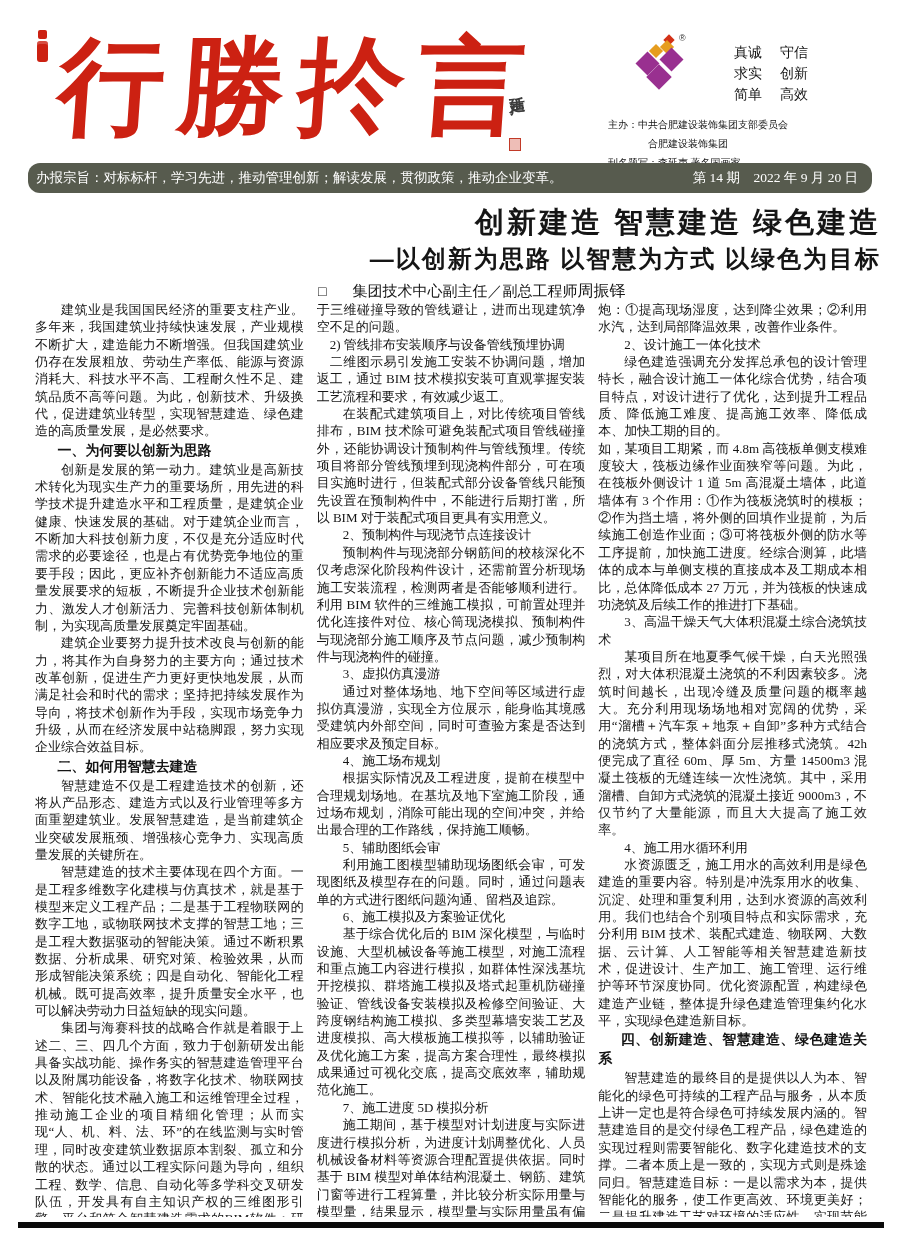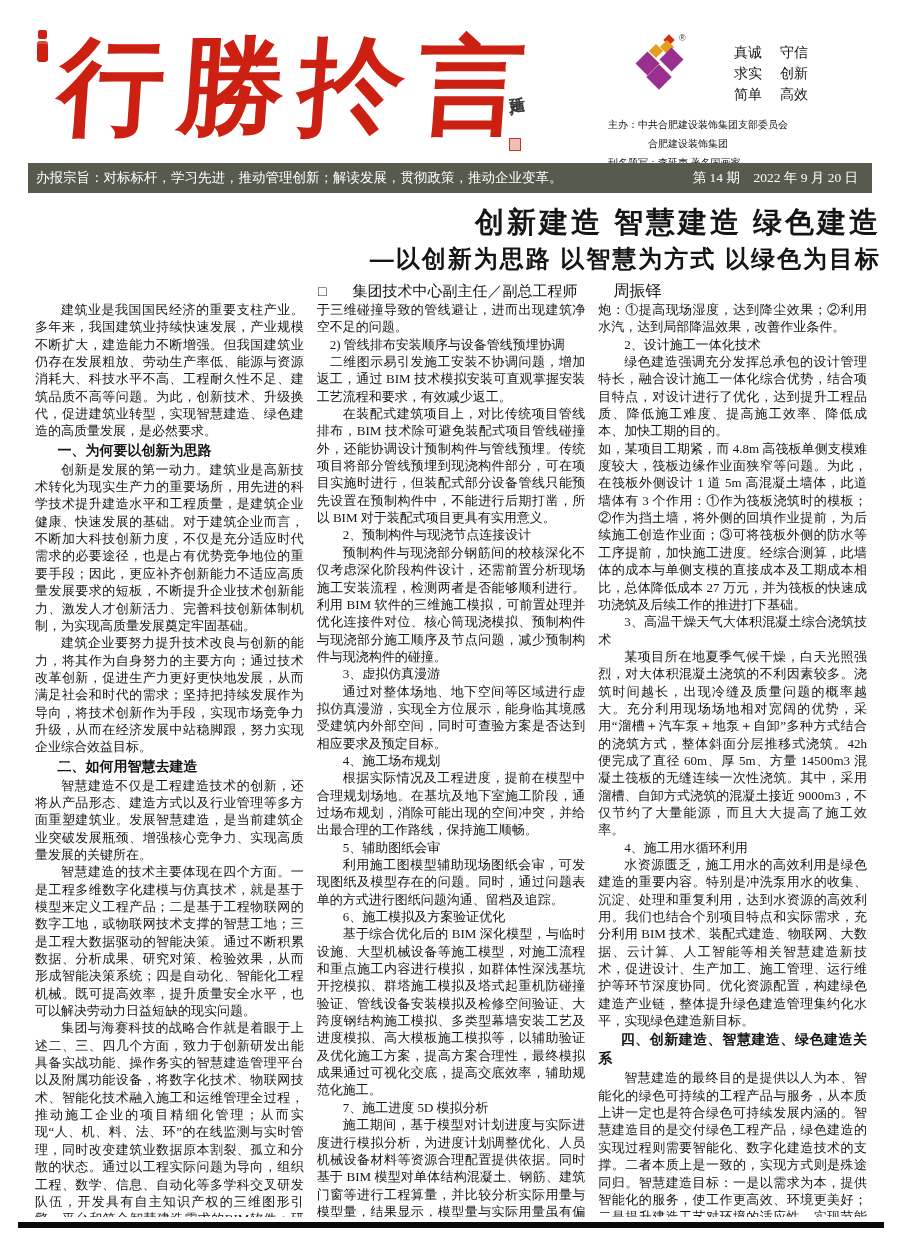--- a/index.html
+++ b/index.html
@@ -44,31 +44,31 @@
   .reg-mark{position:absolute;left:41px;top:3px;font-size:9px;color:#333;
     font-family:"Liberation Sans",sans-serif;}
   .values{margin-left:34px;padding-top:12px;font-size:14px;line-height:21px;}
   .values .vrow{display:flex;gap:18px;white-space:nowrap;}
   .pub{margin-top:10px;font-size:10px;line-height:19px;white-space:nowrap;}
   .pub .indent{padding-left:40px;}
   
   .banner{
     position:absolute;left:28px;top:163px;width:844px;height:30px;
     background:var(--banner-bg);color:#fff;display:flex;align-items:center;
-    justify-content:space-between;padding:0 14px 0 8px;font-size:13.5px;white-space:nowrap;
+    justify-content:space-between;padding:0 14px 0 8px;font-size:13.5px;white-space:nowrap;border-radius:12px;
   }
   
   .headline{position:absolute;left:0;top:204px;width:881px;text-align:right;
     font-family:"Liberation Sans","DejaVu Sans",sans-serif;}
   .headline .h1{font-size:29px;font-weight:700;letter-spacing:3px;line-height:36px;}
   .headline .h2{font-size:24px;font-weight:700;letter-spacing:2px;line-height:32px;margin-left:48px;margin-top:3px;}
   
   .byline{position:absolute;left:318px;top:281px;font-size:15px;white-space:nowrap;}
   .byline .marker{margin-right:26px;font-size:14px;}
-  .byline .author{margin-left:36px;font-size:16px;}
+  .byline .author{font-size:16px;}
   
   .article{position:absolute;left:35px;top:301px;width:832px;height:916px;
     display:flex;gap:13px;overflow:hidden;}
   .col{flex:1 1 0;height:100%;overflow:hidden;text-align:justify;}
   .para{font-size:13px;line-height:17.35px;text-indent:2em;}
   .para.ind1{text-indent:1em;}
   .para.ind0{text-indent:0;}
   .sec-head{font-family:"Liberation Sans","DejaVu Sans",sans-serif;font-weight:700;
     font-size:14px;line-height:19px;text-indent:1.6em;margin:1px 0;}
   

